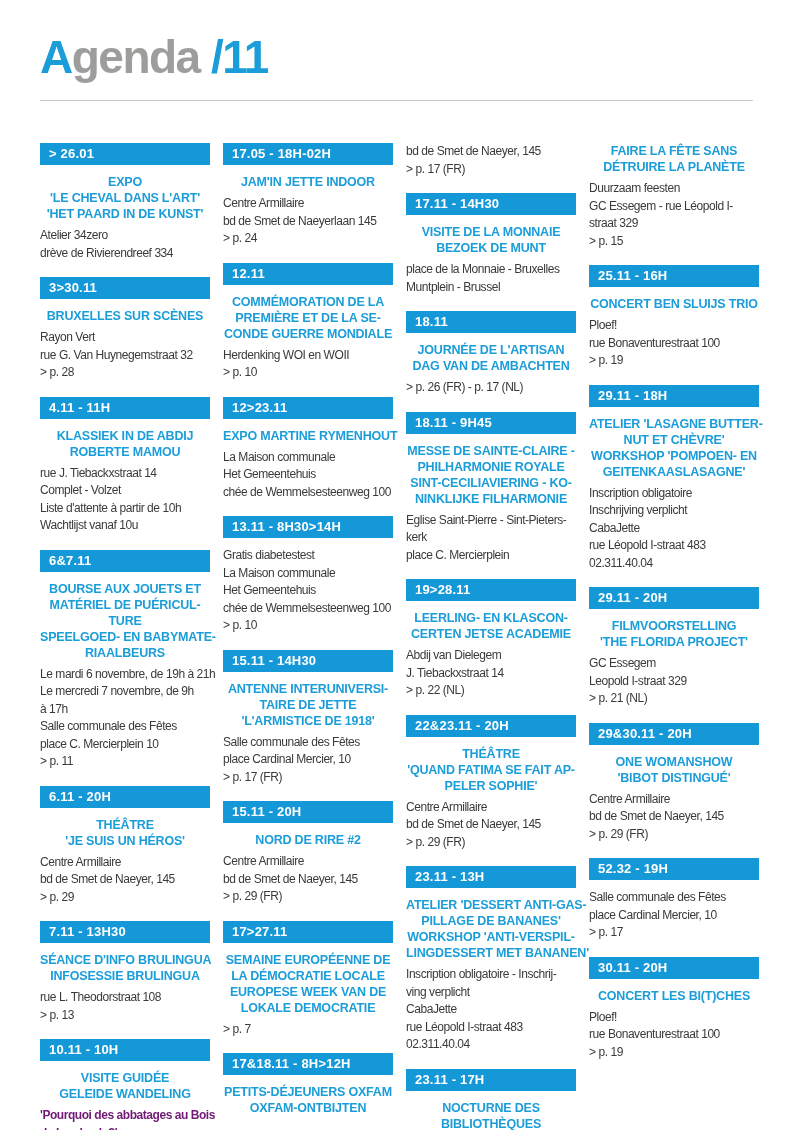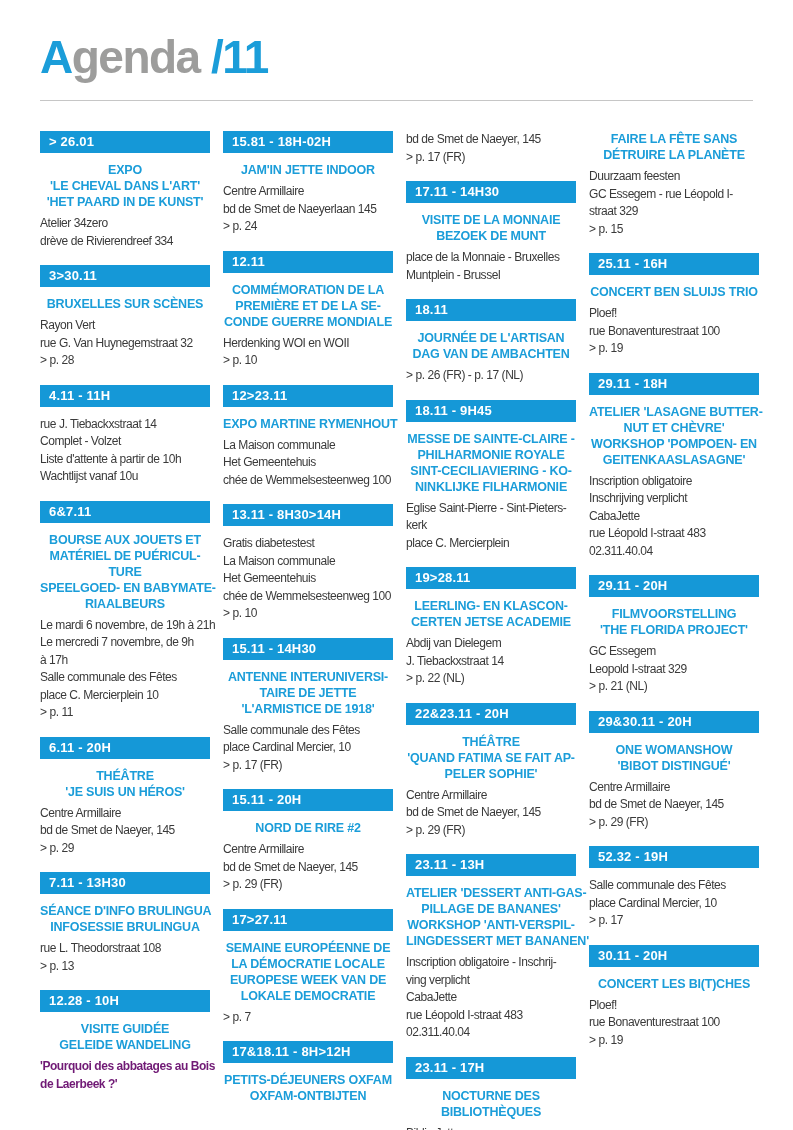--- a/index.html
+++ b/index.html
@@ -42,21 +42,21 @@
     left: 40px;
     top: 131px;
     width: 721px;
     display: flex;
     gap: 13px;
   }
   .col {
     width: 170px;
     flex: 0 0 170px;
   }
-  .event { margin: 0 0 15px 0; }
+  .event { margin: 12px 0 15px 0; }
   .date-bar {
     background: #1598d7;
     color: #ffffff;
     font-size: 13px;
     font-weight: bold;
     letter-spacing: 0.2px;
     padding: 3px 4px 4px 9px;
     margin-bottom: 9px;
     white-space: nowrap;
   }
@@ -105,20 +105,24 @@
           <div class="date-bar">3&gt;30.11</div>
           <div class="title-block">
             <div class="title-line">BRUXELLES SUR SCÈNES</div>
           </div>
           <div class="detail-line">Rayon Vert</div>
           <div class="detail-line">rue G. Van Huynegemstraat 32</div>
           <div class="detail-line">&gt; p. 28</div>
         </div>
         <div class="event">
           <div class="date-bar">4.11 - 11H</div>
+          <div class="title-block">
+            <div class="title-line">KLASSIEK IN DE ABDIJ</div>
+            <div class="title-line">ROBERTE MAMOU</div>
+          </div>
           <div class="detail-line">rue J. Tiebackxstraat 14</div>
           <div class="detail-line">Complet - Volzet</div>
           <div class="detail-line">Liste d'attente à partir de 10h</div>
           <div class="detail-line">Wachtlijst vanaf 10u</div>
         </div>
         <div class="event">
           <div class="date-bar">6&amp;7.11</div>
           <div class="title-block">
             <div class="title-line">BOURSE AUX JOUETS ET</div>
             <div class="title-line">MATÉRIEL DE PUÉRICUL-</div>
@@ -146,32 +150,32 @@
         <div class="event">
           <div class="date-bar">7.11 - 13H30</div>
           <div class="title-block">
             <div class="title-line">SÉANCE D'INFO BRULINGUA</div>
             <div class="title-line">INFOSESSIE BRULINGUA</div>
           </div>
           <div class="detail-line">rue L. Theodorstraat 108</div>
           <div class="detail-line">&gt; p. 13</div>
         </div>
         <div class="event">
-          <div class="date-bar">12.28 - 10H</div>
+          <div class="date-bar">10.11 - 10H</div>
           <div class="title-block">
             <div class="title-line">VISITE GUIDÉE</div>
             <div class="title-line">GELEIDE WANDELING</div>
           </div>
           <div class="detail-line bold">'Pourquoi des abbatages au Bois</div>
           <div class="detail-line bold">de Laerbeek ?'</div>
         </div>
       </div>
       <div class="col">
         <div class="event">
-          <div class="date-bar">15.81 - 18H-02H</div>
+          <div class="date-bar">17.05 - 18H-02H</div>
           <div class="title-block">
             <div class="title-line">JAM'IN JETTE INDOOR</div>
           </div>
           <div class="detail-line">Centre Armillaire</div>
           <div class="detail-line">bd de Smet de Naeyerlaan 145</div>
           <div class="detail-line">&gt; p. 24</div>
         </div>
         <div class="event">
           <div class="date-bar">12.11</div>
           <div class="title-block">

